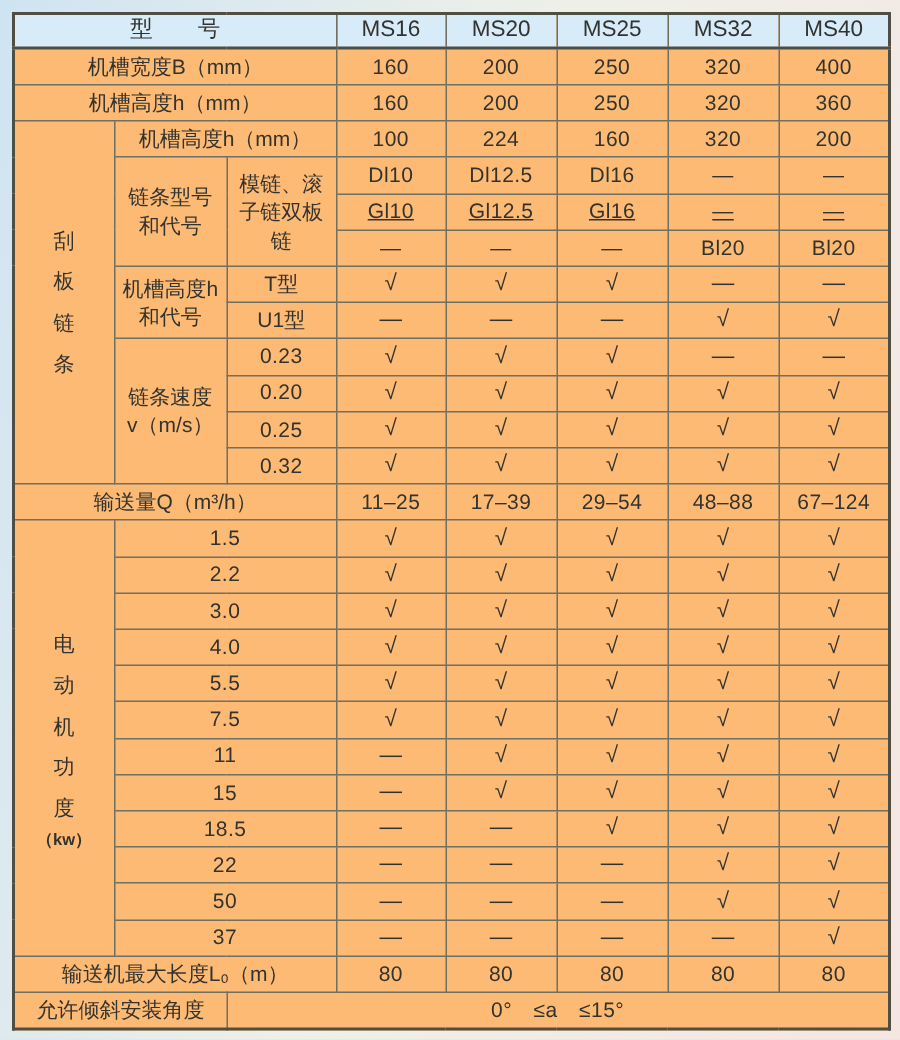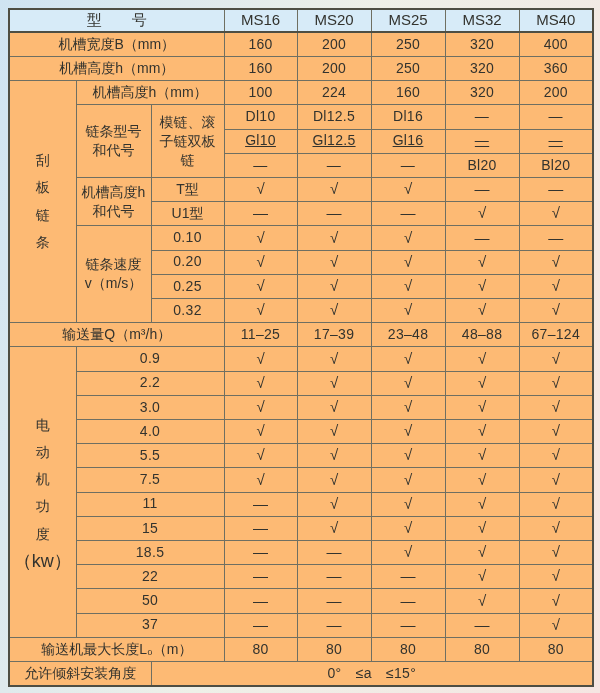--- a/index.html
+++ b/index.html
@@ -34,21 +34,21 @@
   }
   td.lbl{font-size:14px;}
   td.multi{white-space:pre-line;line-height:1.35;}
   td.num{letter-spacing:.3px;}
   .vcell{vertical-align:middle;}
   .vchars{
     width:1.1em;margin:0 auto;
     word-break:break-all;line-height:1.95;
     font-size:14px;text-align:center;
   }
-  .vunit{font-size:18px;white-space:nowrap;margin-top:2px;}
+  .vunit{font-size:11px;white-space:nowrap;margin-top:2px;font-weight:bold;}
   .chk{font-size:15px;}
   
   tr.tint-g td{border-top-color:#93a35e;text-decoration:underline;}
   tr.tint-p td{border-top-color:#968cab;}
   tr.tint-r td{border-top-color:#b0837c;}
 </style>
 </head>
 <body>
 
 <div class="page">
@@ -146,21 +146,21 @@
     <td class="chk">—</td>
     <td class="chk">—</td>
     <td class="chk">—</td>
     <td class="chk">√</td>
     <td class="chk">√</td>
   </tr>
 
   <tr>
     <td rowspan="4" class="lbl multi">链条速度
 v（m/s）</td>
-    <td class="num">0.10</td>
+    <td class="num">0.23</td>
     <td class="chk">√</td>
     <td class="chk">√</td>
     <td class="chk">√</td>
     <td class="chk">—</td>
     <td class="chk">—</td>
   </tr>
   <tr>
     <td class="num">0.20</td>
     <td class="chk">√</td>
     <td class="chk">√</td>
@@ -182,31 +182,31 @@
     <td class="chk">√</td>
     <td class="chk">√</td>
     <td class="chk">√</td>
     <td class="chk">√</td>
   </tr>
 
   <tr>
     <td colspan="3" class="lbl">输送量Q（m³/h）</td>
     <td class="num">11–25</td>
     <td class="num">17–39</td>
-    <td class="num">23–48</td>
+    <td class="num">29–54</td>
     <td class="num">48–88</td>
     <td class="num">67–124</td>
   </tr>
 
   <tr>
     <td rowspan="12" class="vcell">
       <div class="vchars">电动机功度</div>
       <div class="vunit">（kw）</div>
     </td>
-    <td colspan="2" class="num">0.9</td>
+    <td colspan="2" class="num">1.5</td>
     <td class="chk">√</td>
     <td class="chk">√</td>
     <td class="chk">√</td>
     <td class="chk">√</td>
     <td class="chk">√</td>
   </tr>
   <tr>
     <td colspan="2" class="num">2.2</td>
     <td class="chk">√</td>
     <td class="chk">√</td>

